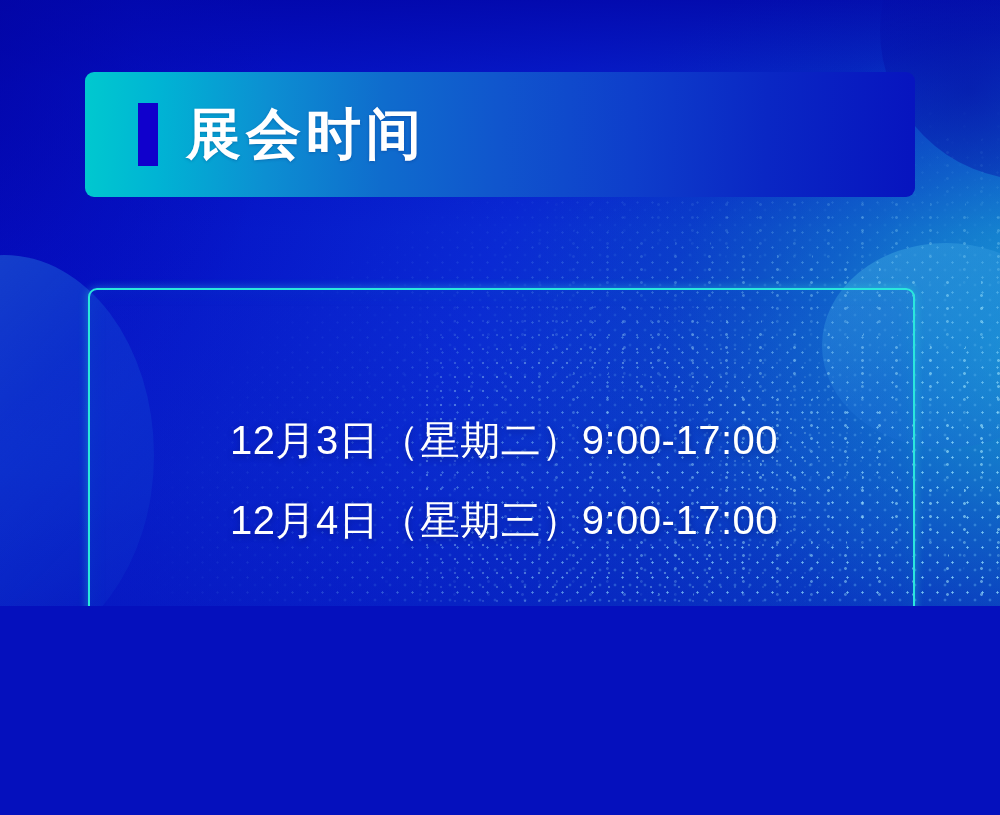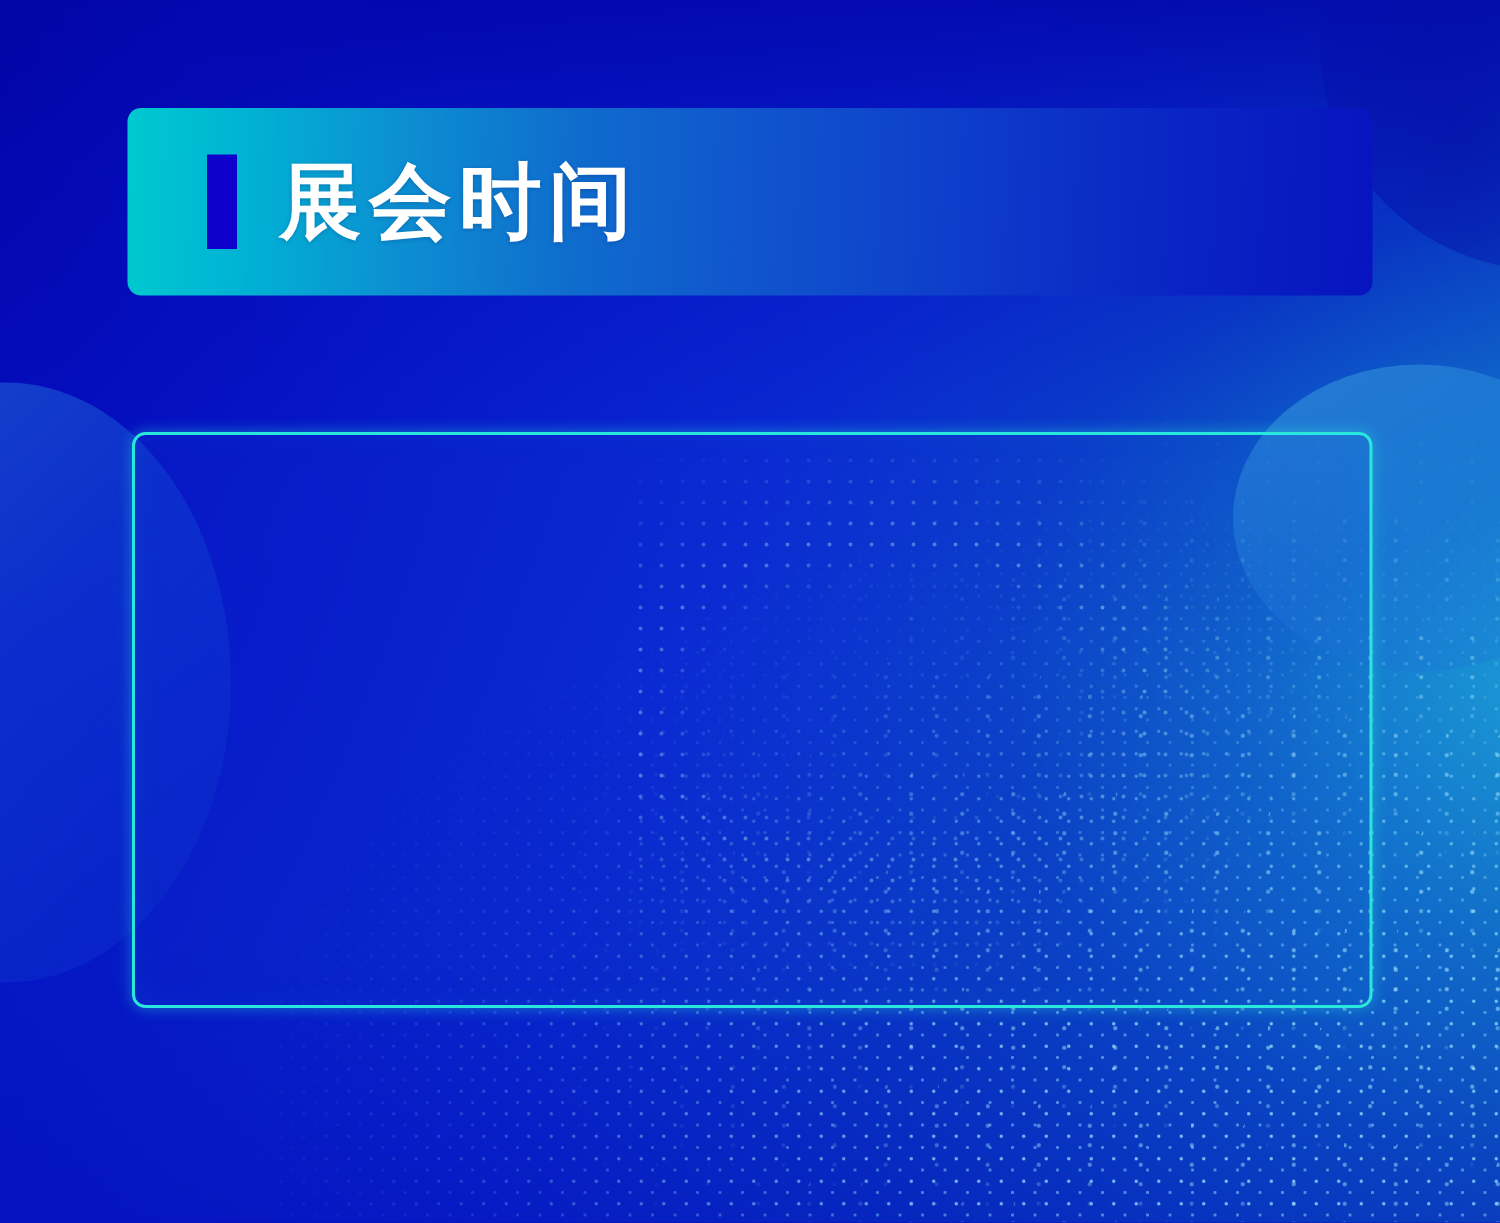--- a/index.html
+++ b/index.html
@@ -11,21 +11,21 @@
   body {
     width: 1000px;
     height: 815px;
     overflow: hidden;
     font-family: "Liberation Sans", "DejaVu Sans", sans-serif;
   }
 
   #poster {
     position: relative;
     width: 1000px;
-    height: 815px;
+    height: 606px;
     overflow: hidden;
     background: linear-gradient(112deg, #0508c4 0%, #0617c9 26%, #0a2ad4 48%, #0b49c6 70%, #0e72c9 88%, #1286c4 100%);
   }
 
   
   .bg-layer {
     position: absolute;
     inset: 0;
     pointer-events: none;
   }
@@ -211,15 +211,17 @@
   <div class="dots"></div>
   <div class="dots-wave"></div>
   <div class="dots-swirl"></div>
 
   <div class="header-banner">
     <div class="header-accent-bar"></div>
     <div class="header-title">展会时间</div>
   </div>
 
   <div class="info-frame">
+    <div class="date-line">12月3日（星期二）9:00-17:00</div>
+    <div class="date-line">12月4日（星期三）9:00-17:00</div>
   </div>
 
 </div>
 
 </body></html>

